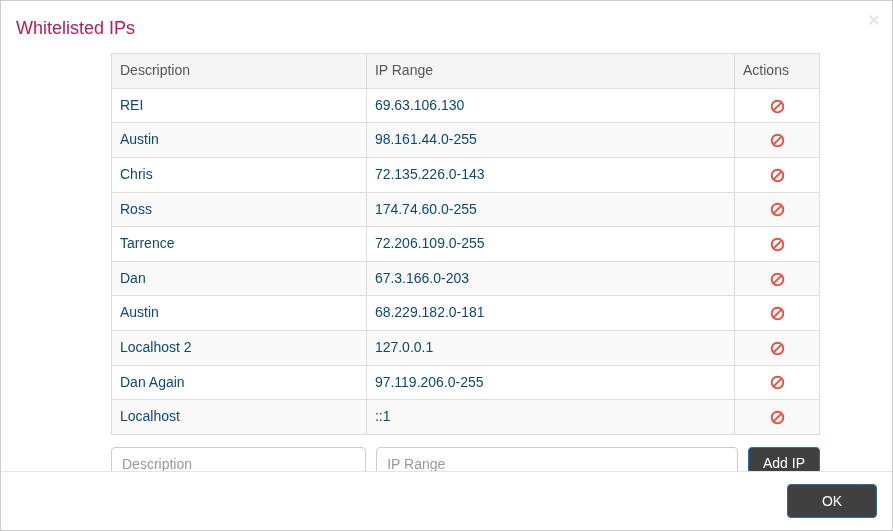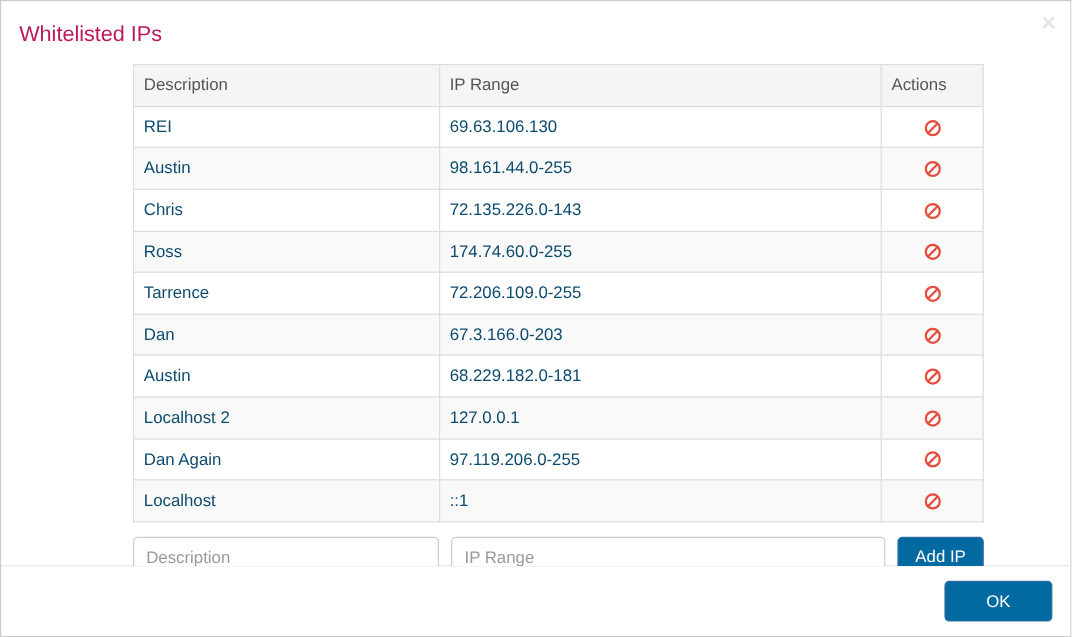--- a/index.html
+++ b/index.html
@@ -105,21 +105,21 @@
     .btn {
       border: 1px solid transparent;
       border-radius: 4px;
       padding: 7px 14px;
       font-size: 14px;
       cursor: pointer;
       height: 34px;
       line-height: 1.2;
     }
     .btn-primary {
-      background: #0369a1;
+      background: #404040;
       border-color: #2e6da4;
       color: #fff;
     }
     .modal-footer {
       padding: 12px 15px;
       border-top: 1px solid #e5e5e5;
       text-align: right;
     }
     .btn-ok {
       min-width: 90px;

